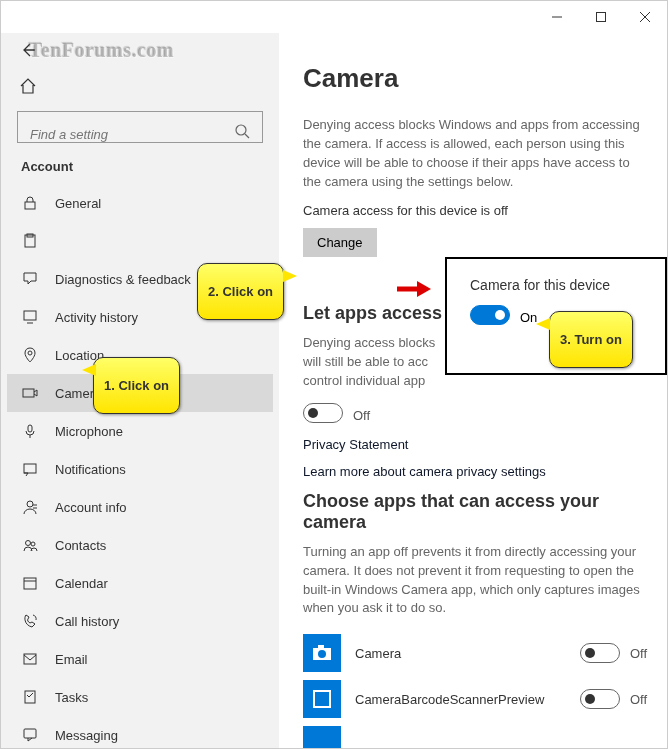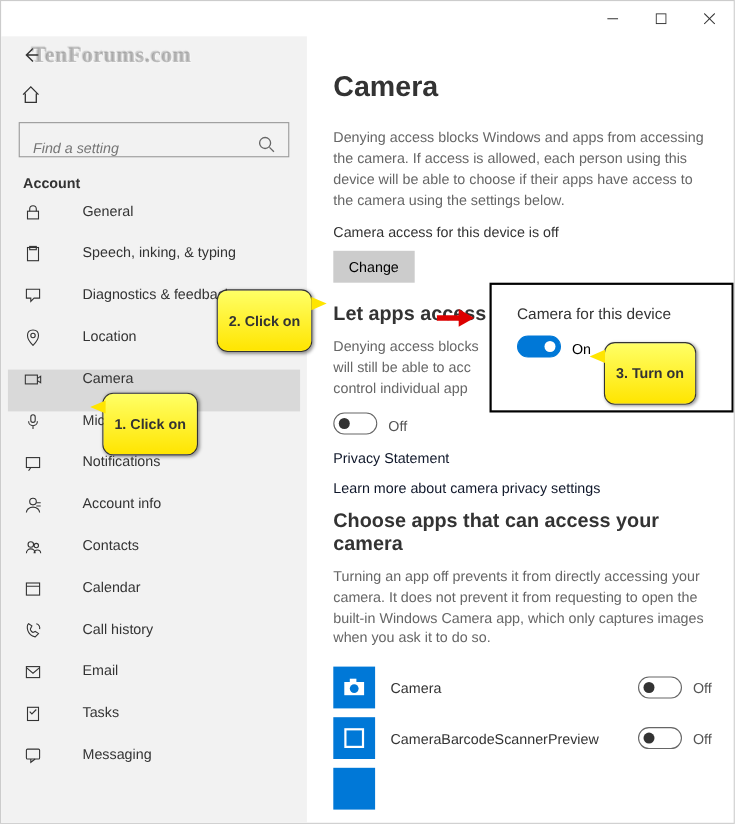--- a/index.html
+++ b/index.html
@@ -8,30 +8,30 @@
 .titlebar .ctrl { width: 44px; height: 32px; display: flex; align-items: center; justify-content: center; }
 .titlebar .ctrl svg { width: 10px; height: 10px; }
 .app { display: flex; height: calc(100% - 32px); }
 .sidebar { width: 278px; background: #f2f2f2; display: flex; flex-direction: column; padding: 0 6px; }
 .sidebar .back { height: 34px; display: flex; align-items: center; padding-left: 12px; }
 .sidebar .home { height: 34px; display: flex; align-items: center; padding-left: 12px; margin-top: 2px; }
 .search { margin: 8px 10px 10px; height: 32px; border: 1px solid #999; display: flex; align-items: flex-end; padding: 0 12px; background: #f2f2f2; }
 .search input { flex: 1; border: none; background: transparent; outline: none; font-size: 13px; font-style: italic; color: #666; }
 .section-title { font-weight: 600; font-size: 13px; padding: 6px 14px 10px; }
 .nav { flex: 1; overflow: hidden; }
-.nav-item { height: 38px; display: flex; padding-left: 14px; cursor: pointer; position: relative; gap: 20px; }
+.nav-item { height: 38px; display: flex; align-items: center; padding-left: 14px; cursor: pointer; position: relative; }
 .nav-item.sel { background: #d9d9d9; }
 .nav-item .ico { width: 18px; height: 18px; margin-right: 16px; display: flex; align-items: center; justify-content: center; color: #333; }
 .nav-item .lbl { font-size: 13px; }
 .main { flex: 1; padding: 30px 20px 0 24px; overflow: hidden; position: relative; }
 .main h1 { font-size: 26px; font-weight: 600; margin-bottom: 22px; }
 .main h2 { font-size: 18px; font-weight: 600; margin-bottom: 10px; margin-top: 10px; }
 .main p.desc { font-size: 13px; color: #666; line-height: 1.45; margin-bottom: 12px; }
 .main p.sub { font-size: 13px; color: #333; margin-bottom: 10px; }
-.change-btn { background: #ccc; border: none; padding: 7px 14px; font-size: 13px; cursor: pointer; margin-bottom: 8px; }
+.change-btn { background: #ccc; border: none; padding: 7px 14px; font-size: 13px; cursor: pointer; margin-bottom: 36px; }
 .toggle-row { display: flex; align-items: flex-end; margin-bottom: 14px; }
 .toggle { width: 40px; height: 20px; border-radius: 10px; border: 1px solid #666; position: relative; background: #fff; }
 .toggle.off { background: #fff; }
 .toggle .knob { width: 10px; height: 10px; border-radius: 50%; background: #333; position: absolute; top: 4px; left: 4px; }
 .toggle.on { background: #0078d7; border-color: #0078d7; }
 .toggle.on .knob { background: #fff; left: auto; right: 4px; }
 .toggle-lbl { margin-left: 10px; font-size: 13px; color: #555; }
 .link { color: #0f172a; font-size: 13px; display: block; margin-bottom: 12px; cursor: pointer; }
 .apps-list { margin-top: 6px; }
 .app-row { display: flex; align-items: center; height: 46px; }
@@ -105,29 +105,37 @@
           </span>
           <span class="lbl">General</span>
         </div>
         <div class="nav-item">
           <span class="ico">
             <svg width="16" height="16" viewBox="0 0 16 16">
               <rect x="3" y="2" width="10" height="12" fill="none" stroke="#333"></rect>
               <rect x="5" y="1" width="6" height="3" fill="none" stroke="#333"></rect>
             </svg>
           </span>
-          <span class="lbl">Speech, inking, &amp; typing</span>
         </div>
         <div class="nav-item">
           <span class="ico">
             <svg width="16" height="16" viewBox="0 0 16 16">
               <path d="M2 2 H14 V10 H9 L6 13 V10 H2 Z" fill="none" stroke="#333"></path>
             </svg>
           </span>
           <span class="lbl">Diagnostics &amp; feedback</span>
+        </div>
+        <div class="nav-item">
+          <span class="ico">
+            <svg width="16" height="16" viewBox="0 0 16 16">
+              <rect x="2" y="2" width="12" height="9" fill="none" stroke="#333"></rect>
+              <line x1="5" y1="14" x2="11" y2="14" stroke="#333"></line>
+            </svg>
+          </span>
+          <span class="lbl">Activity history</span>
         </div>
         <div class="nav-item">
           <span class="ico">
             <svg width="16" height="16" viewBox="0 0 16 16">
               <path d="M8 1 C11 1 13 3 13 6 C13 10 8 15 8 15 C8 15 3 10 3 6 C3 3 5 1 8 1 Z" fill="none" stroke="#333"></path>
               <circle cx="8" cy="6" r="2" fill="none" stroke="#333"></circle>
             </svg>
           </span>
           <span class="lbl">Location</span>
         </div>

